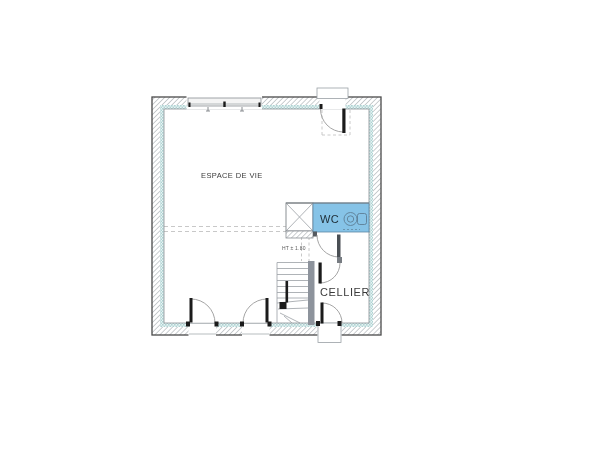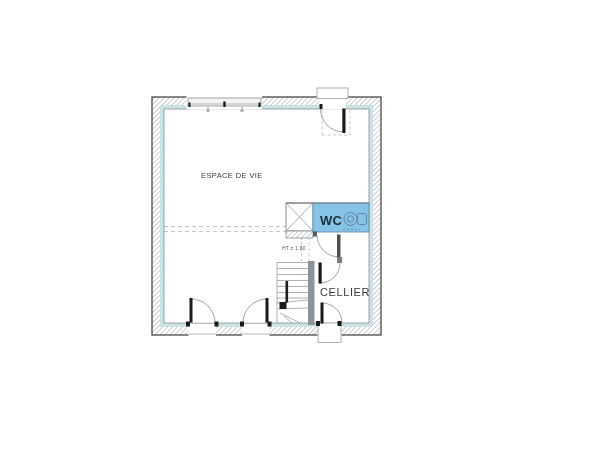--- a/index.html
+++ b/index.html
@@ -2,21 +2,21 @@
 <html><head>
 <meta charset="utf-8">
 <style>
   html,body{margin:0;padding:0;background:#ffffff;}
   body{width:600px;height:450px;position:relative;overflow:hidden;
        font-family:"Liberation Sans", sans-serif;}
   .canvas{position:absolute;left:0;top:0;width:600px;height:322px;margin-top:9px;}
   svg{position:absolute;left:0;top:0;}
   .label{position:absolute;color:#2e2e2e;white-space:nowrap;}
   .label-living{left:201px;top:162px;font-size:7.5px;letter-spacing:0.4px;color:#3a3a3a;}
-  .label-wc{left:320px;top:204px;font-size:13px;font-weight:bold;color:#20303a;letter-spacing:0.3px;}
+  .label-wc{left:320px;top:204px;font-size:11px;font-weight:normal;color:#20303a;letter-spacing:0.3px;}
   .label-cellier{left:320px;top:277px;font-size:11px;letter-spacing:0.6px;color:#3a3a3a;}
   .label-ht{left:282px;top:236px;font-size:5px;color:#5a5a5a;letter-spacing:0.2px;}
 </style>
 </head>
 <body>
 
 <div class="canvas">
 <svg width="600" height="450" viewBox="0 0 600 450">
   <defs>
     <pattern id="hatch" width="3.5" height="3.5" patternUnits="userSpaceOnUse" patternTransform="rotate(45)">

